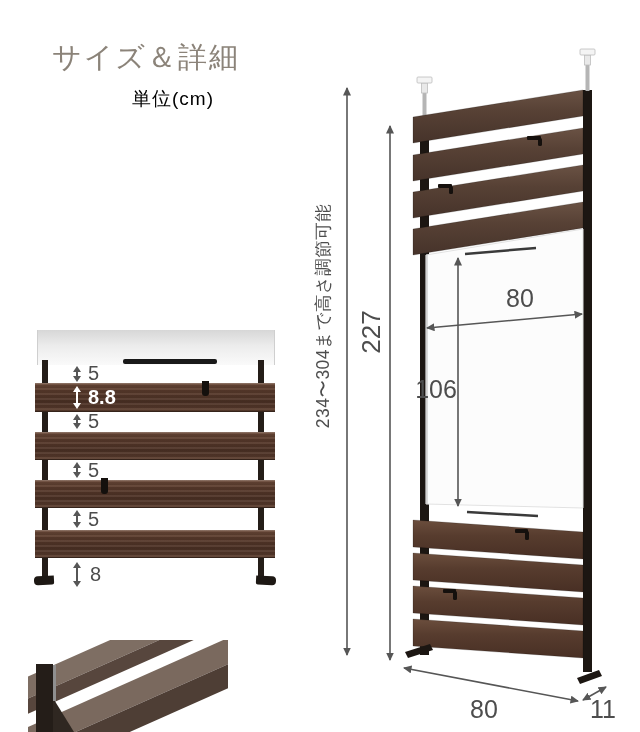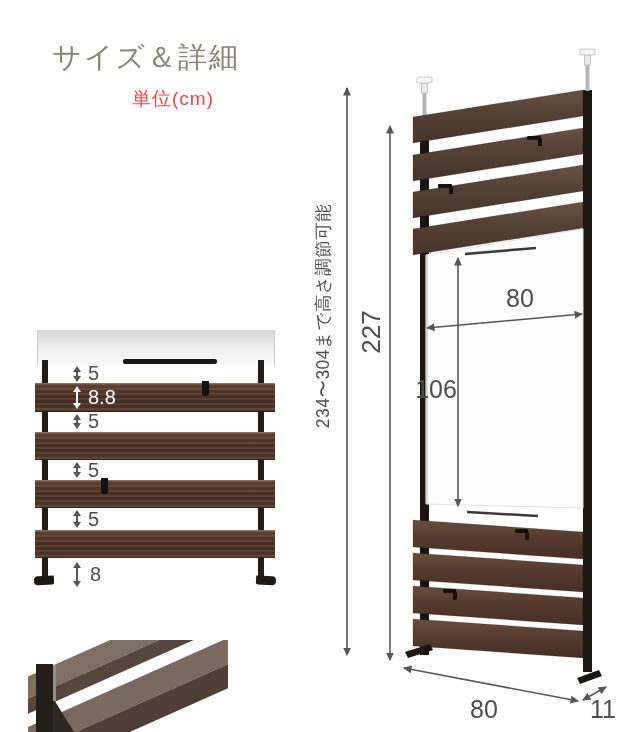--- a/index.html
+++ b/index.html
@@ -3,42 +3,42 @@
 <meta charset="utf-8">
 <style>
   html,body{margin:0;padding:0;}
   body{
     width:640px;height:732px;position:relative;background:#ffffff;overflow:hidden;
     font-family:"Liberation Sans","DejaVu Sans",sans-serif;
   }
   .abs{position:absolute;}
   
   .page-title{left:36px;top:38px;font-size:29px;letter-spacing:2px;color:#8b8379;margin-left:16px;}
-  .unit-label{left:132px;top:86px;font-size:19px;letter-spacing:1px;color:#ef4444;}
+  .unit-label{left:132px;top:86px;font-size:19px;letter-spacing:1px;color:#000000;}
   
   .front-view{left:35px;top:330px;width:240px;height:262px;}
   .back-panel{left:2px;top:0;width:236px;height:35px;
     background:linear-gradient(180deg,#d7d7d7,#ececec 45%,#fafafa);
     border-left:1px solid #cfcfcf;border-right:1px solid #cfcfcf;}
   .hook-rail{left:88px;top:29px;width:94px;height:5px;background:#191919;border-radius:2px;}
   .post{top:30px;width:6px;height:222px;background:#241d18;}
   .foot{width:20px;height:9px;background:#1d1814;}
   .slat{left:0;width:240px;
     background-image:
       repeating-linear-gradient(180deg,rgba(255,255,255,.06) 0 2px,rgba(0,0,0,.10) 2px 5px),
       linear-gradient(180deg,#6d4c3b,#5a3b2c 25%,#4c3125 65%,#5c3e2f);
     box-shadow:inset 0 1px 0 rgba(255,255,255,.15), inset 0 -1px 0 rgba(0,0,0,.35);}
   .hook{width:7px;background:#14100d;border-radius:0 0 3px 3px;}
   .dim-arrow{width:8px;display:flex;flex-direction:column;align-items:center;--c:#565656;}
   .dim-arrow .t-up{width:0;height:0;border-left:4px solid transparent;border-right:4px solid transparent;border-bottom:6px solid var(--c);}
   .dim-arrow .t-dn{width:0;height:0;border-left:4px solid transparent;border-right:4px solid transparent;border-top:6px solid var(--c);}
   .dim-arrow .line{width:2px;flex:1;background:var(--c);}
   .dim-arrow.white{--c:#ffffff;}
   .dim-num{font-size:20px;color:#4d4d4d;}
-  .dim-num.white{color:#ffffff;font-weight:normal;font-size:20px;}
+  .dim-num.white{color:#ffffff;font-weight:bold;font-size:20px;}
   
   .perspective-view{left:300px;top:40px;width:340px;height:692px;}
   .detail-photo{left:28px;top:640px;width:200px;height:92px;overflow:hidden;}
 </style>
 </head>
 <body>
 
 <div class="abs page-title">サイズ＆詳細</div>
 <div class="abs unit-label">単位(cm)</div>
 

